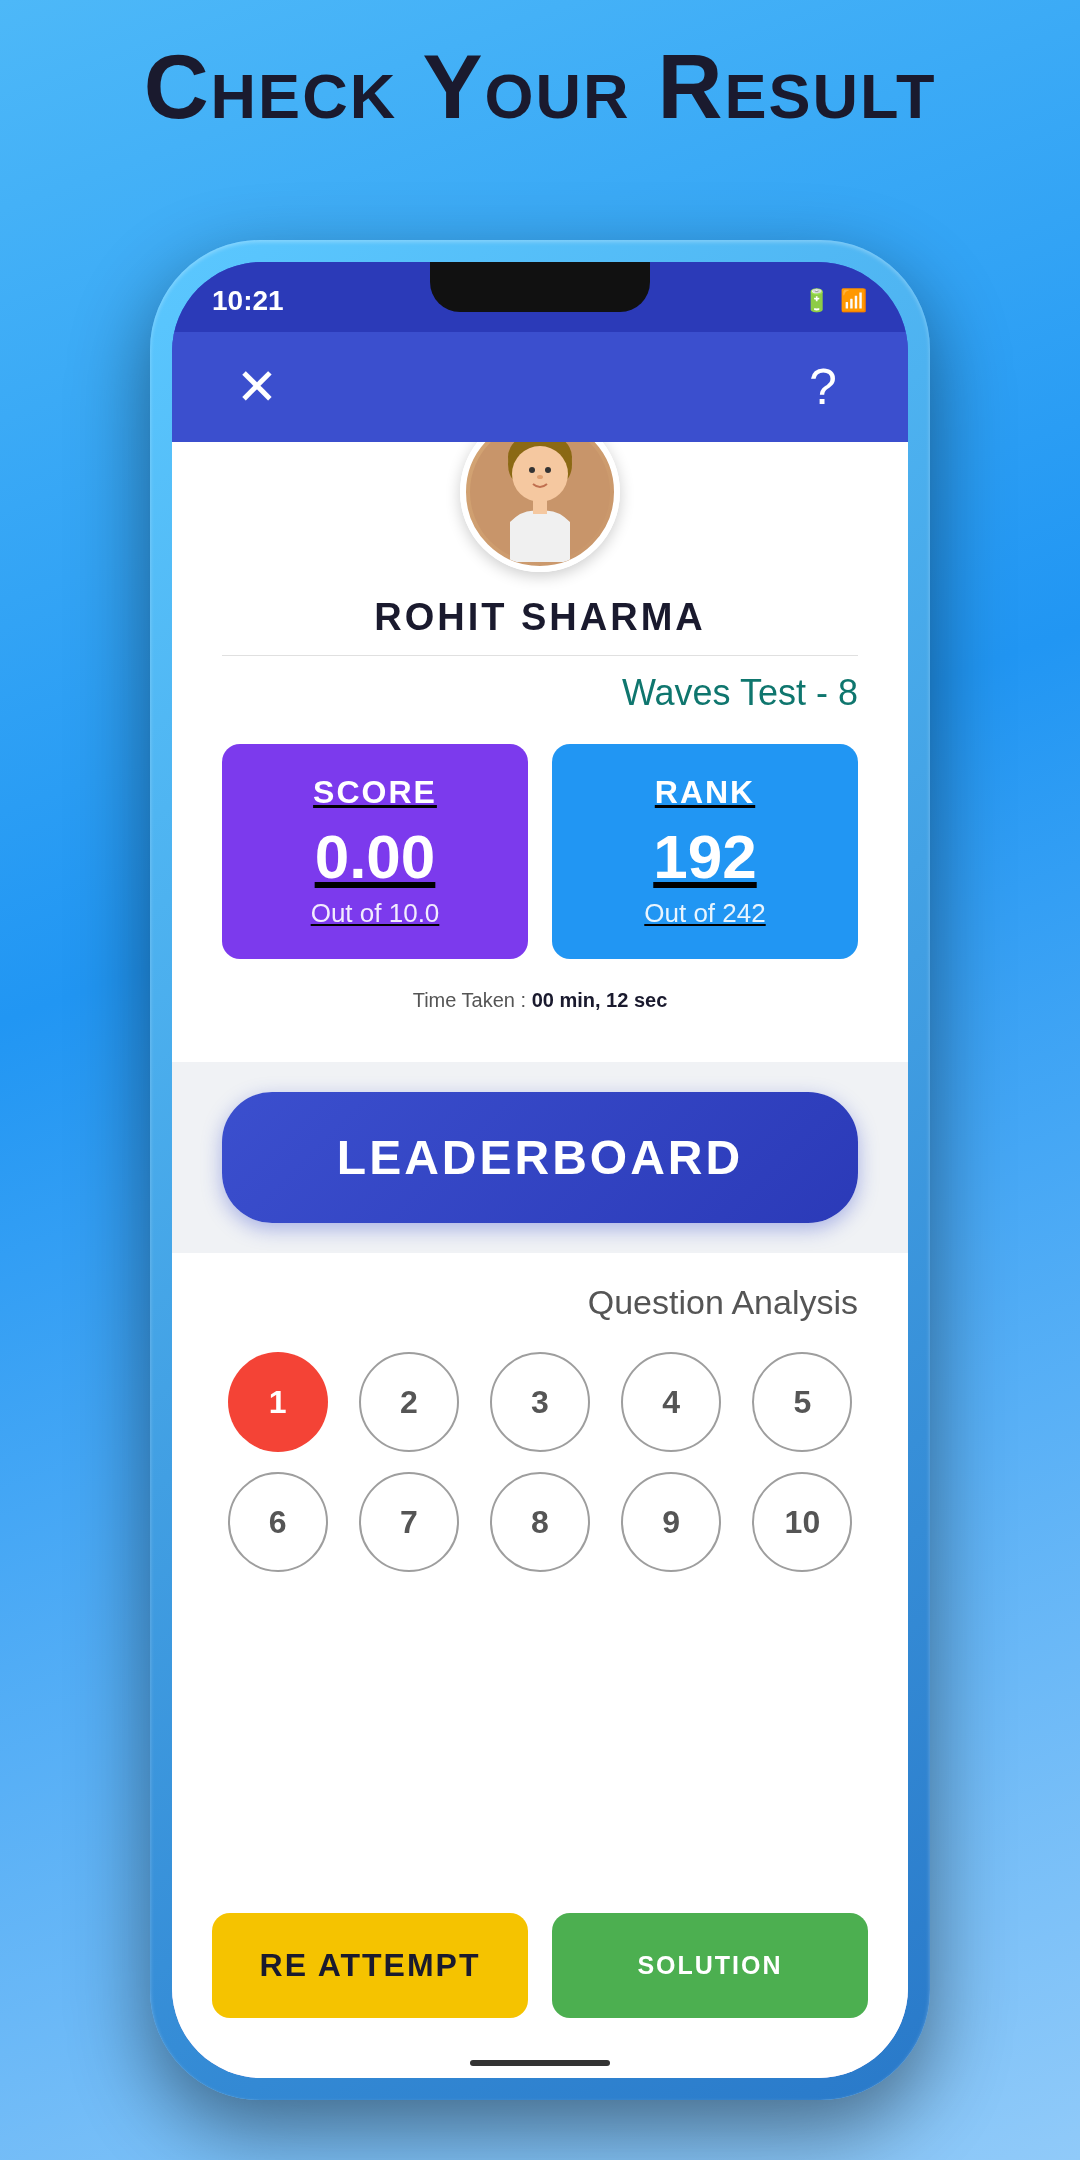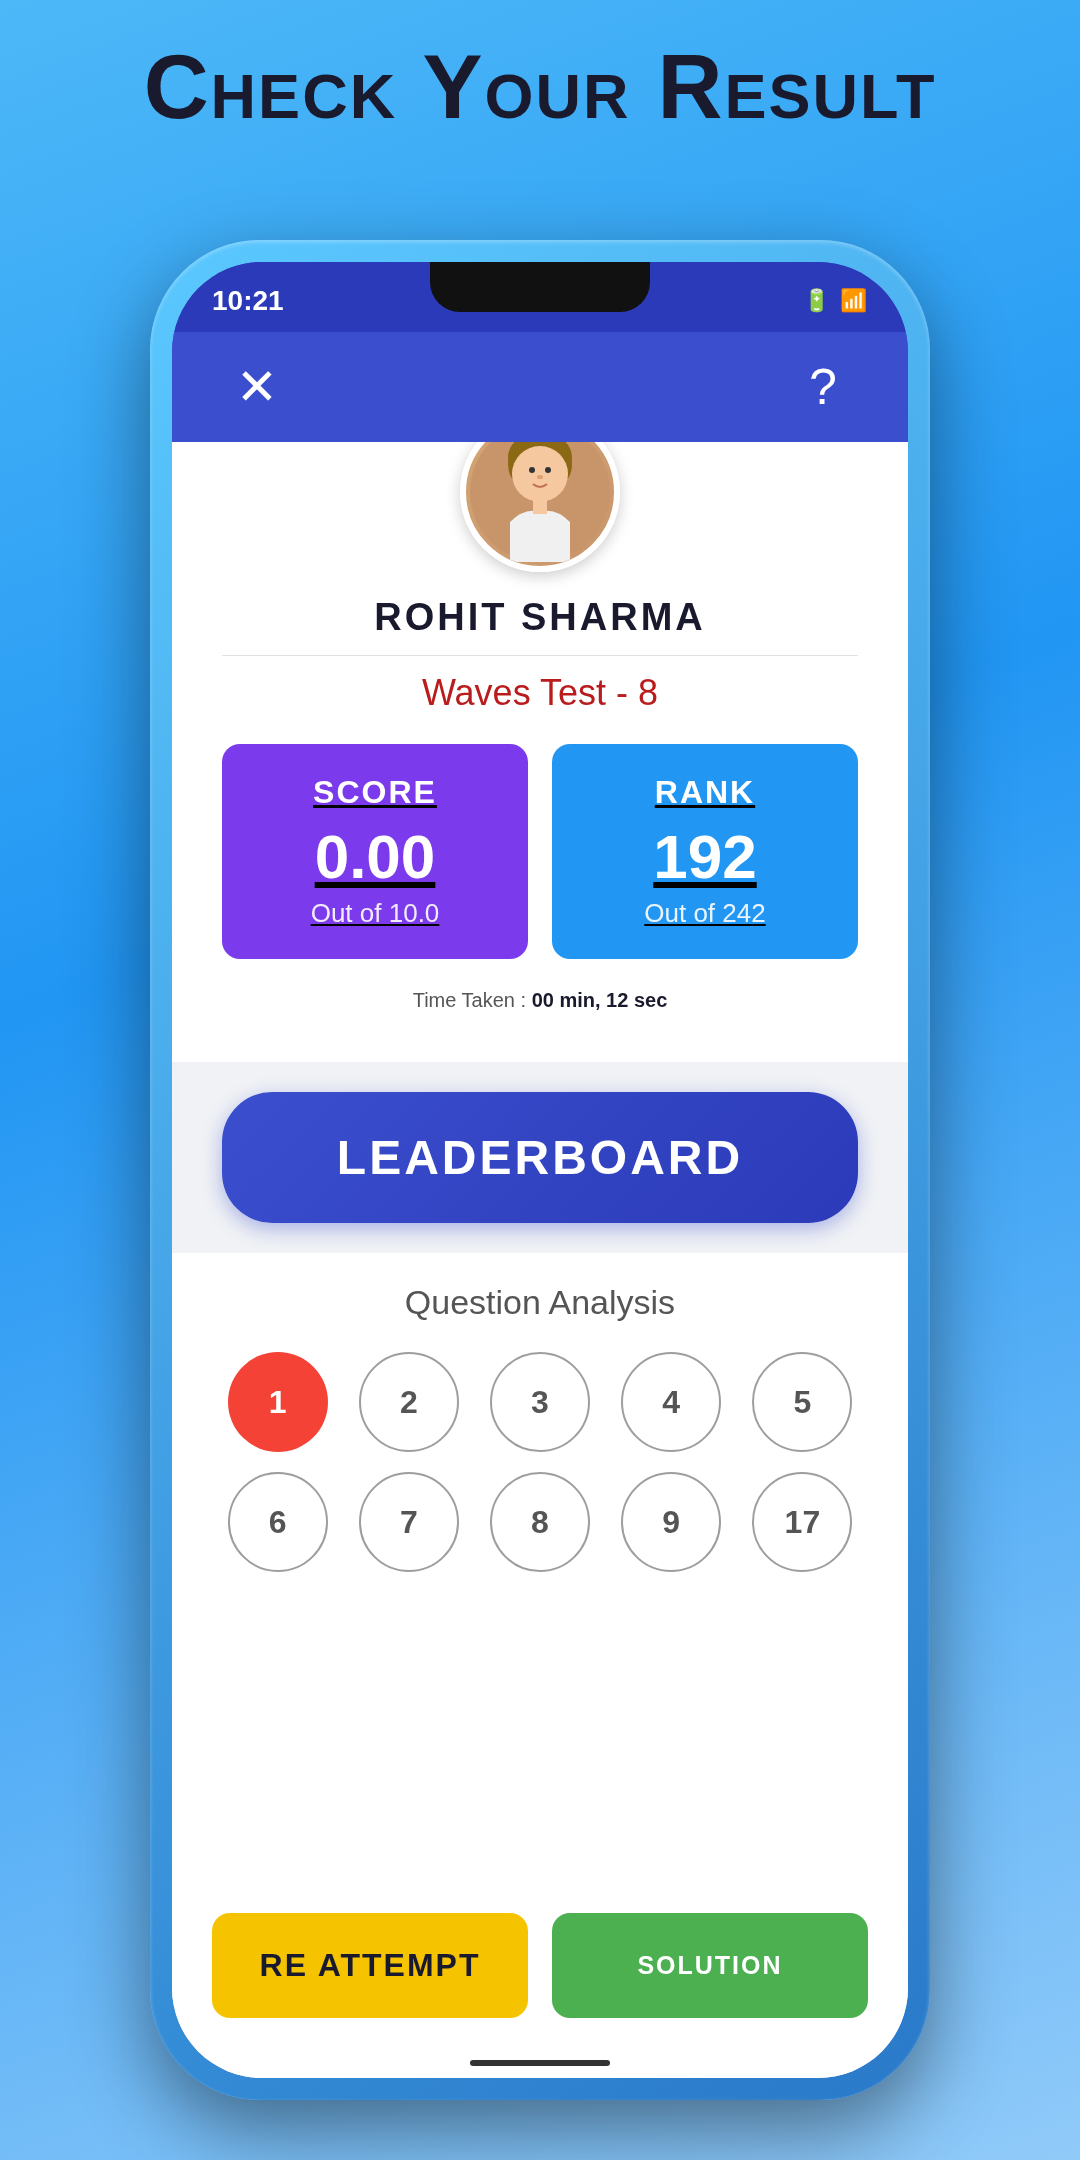--- a/index.html
+++ b/index.html
@@ -163,23 +163,23 @@
       margin-bottom: 12px;
     }
 
     .divider {
       border: none;
       border-top: 1px solid #e0e0e0;
       margin: 16px 0;
     }
 
     .test-name {
-      text-align: center;
+      text-align: right;
       font-size: 36px;
-      color: #b91c1c;
+      color: #0f766e;
       margin-bottom: 30px;
     }
 
     .stats-row {
       display: flex;
       gap: 24px;
       margin-bottom: 30px;
     }
 
     .stat-box {
@@ -254,21 +254,21 @@
     .analysis-section {
       background: white;
       padding: 30px 50px 40px;
       flex: 1;
     }
 
     .analysis-title {
       font-size: 34px;
       color: #555;
       margin-bottom: 30px;
-      text-align: center;
+      text-align: right;
     }
 
     .questions-grid {
       display: grid;
       grid-template-columns: repeat(5, 1fr);
       gap: 20px;
       margin-bottom: 20px;
     }
 
     .question-bubble {
@@ -433,21 +433,21 @@
             <div class="question-bubble unanswered">3</div>
             <div class="question-bubble unanswered">4</div>
             <div class="question-bubble unanswered">5</div>
           </div>
 
           <div class="questions-grid">
             <div class="question-bubble unanswered">6</div>
             <div class="question-bubble unanswered">7</div>
             <div class="question-bubble unanswered">8</div>
             <div class="question-bubble unanswered">9</div>
-            <div class="question-bubble unanswered">17</div>
+            <div class="question-bubble unanswered">10</div>
           </div>
         </div>
 
         <div class="bottom-buttons">
           <button class="btn-reattempt">RE ATTEMPT</button>
           <button class="btn-solution">SOLUTION</button>
         </div>
 
         <div class="bottom-home-bar">
           <div class="home-indicator"></div>

